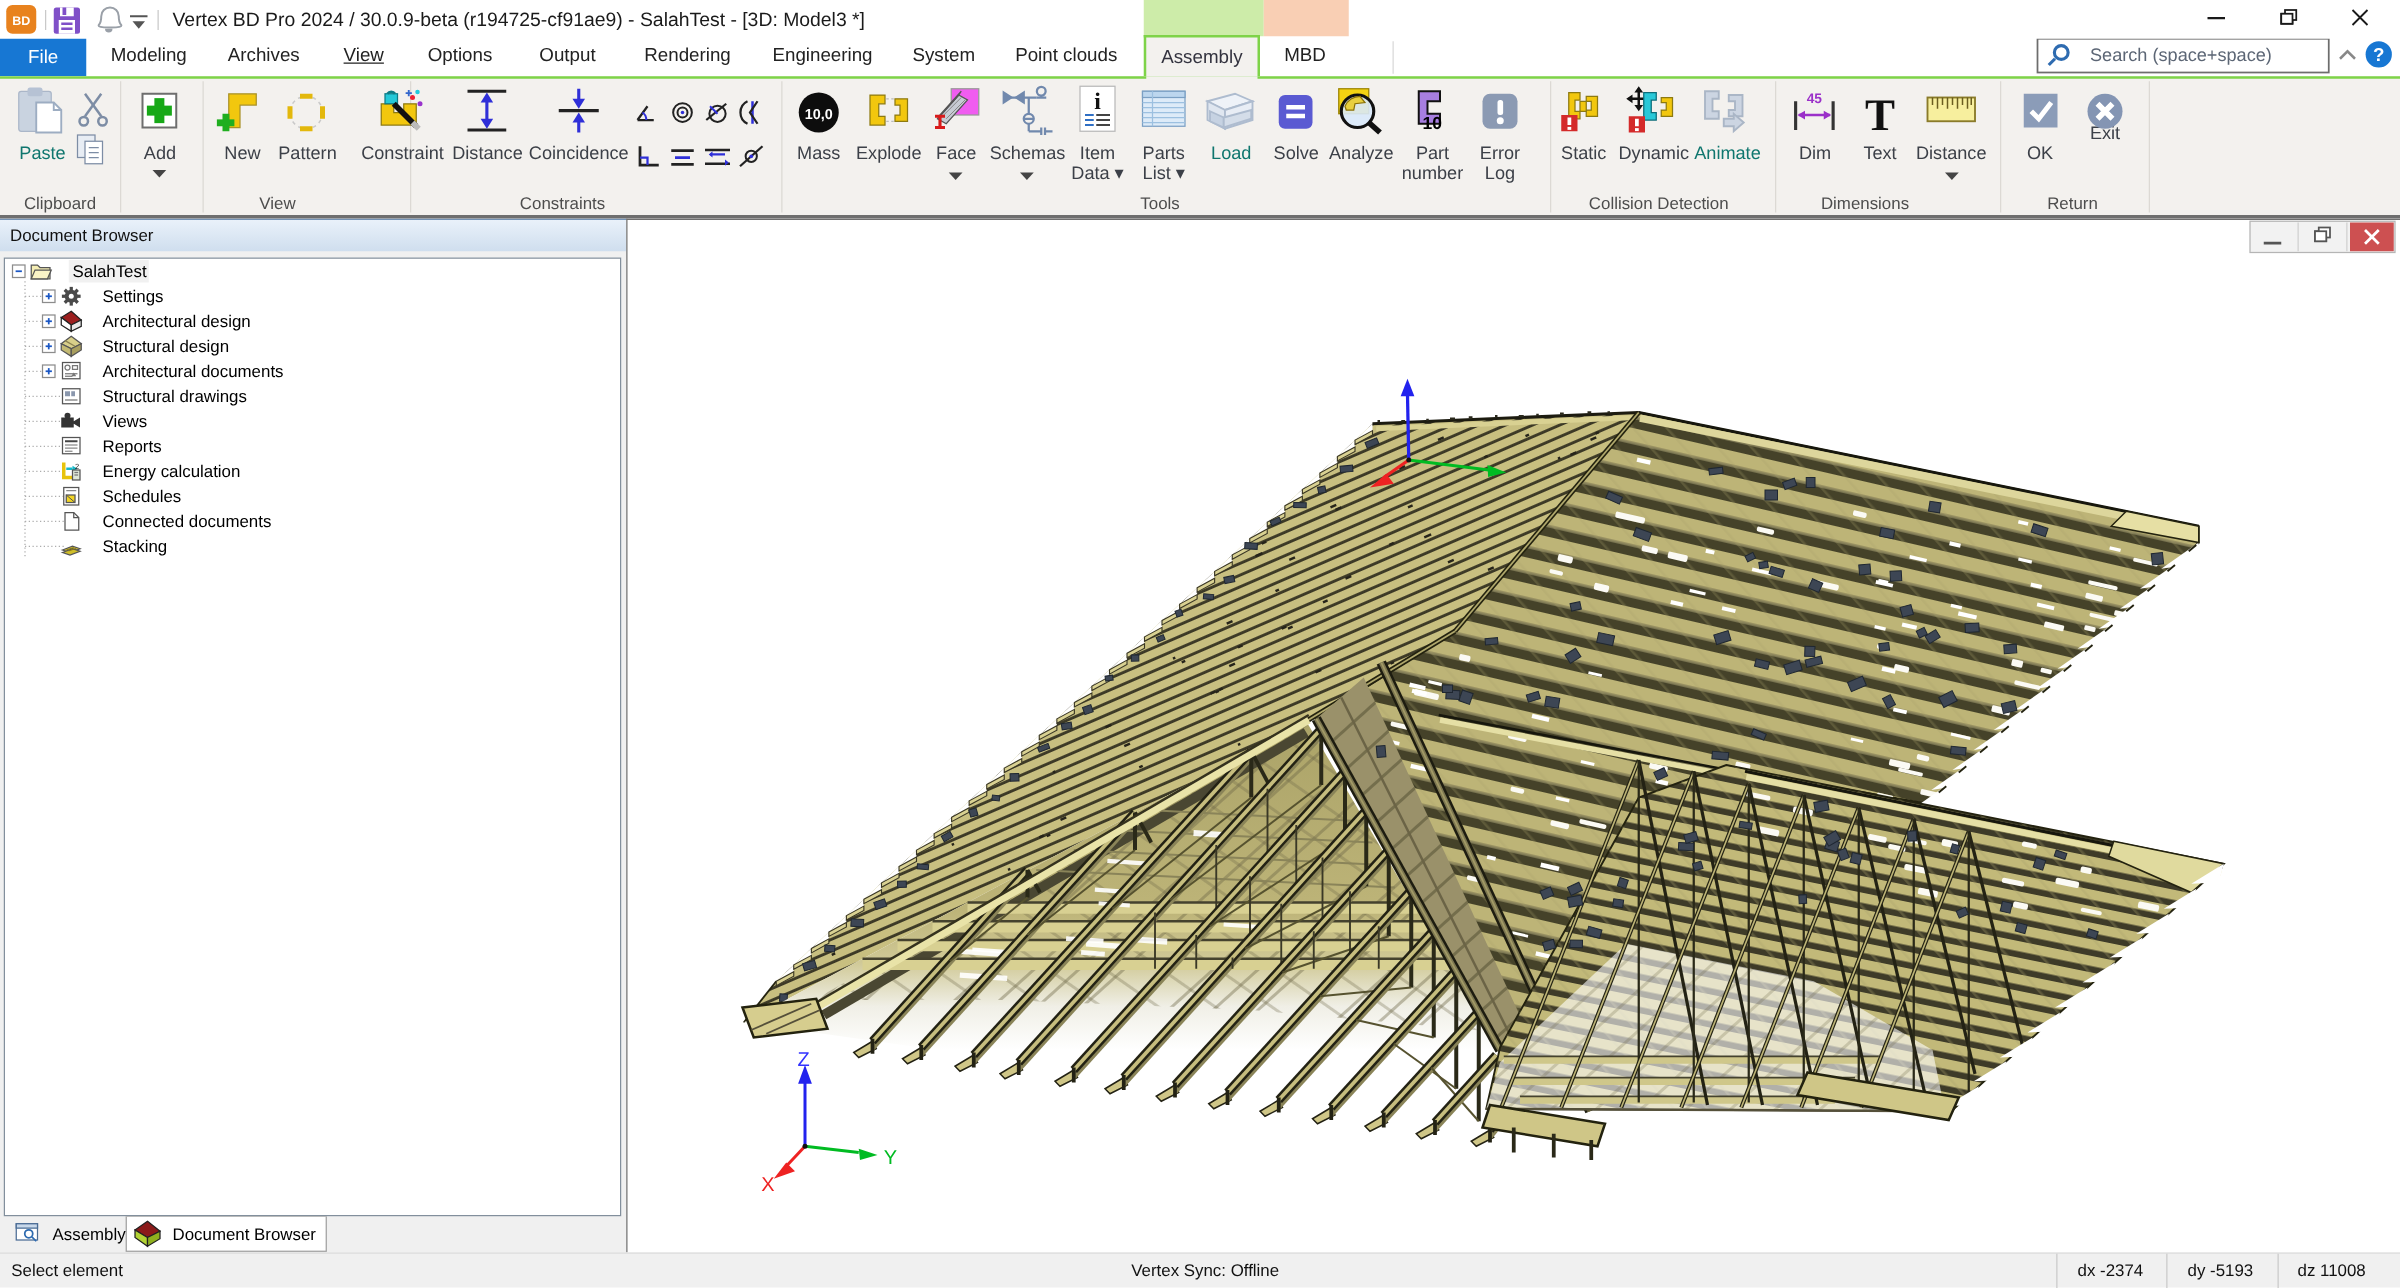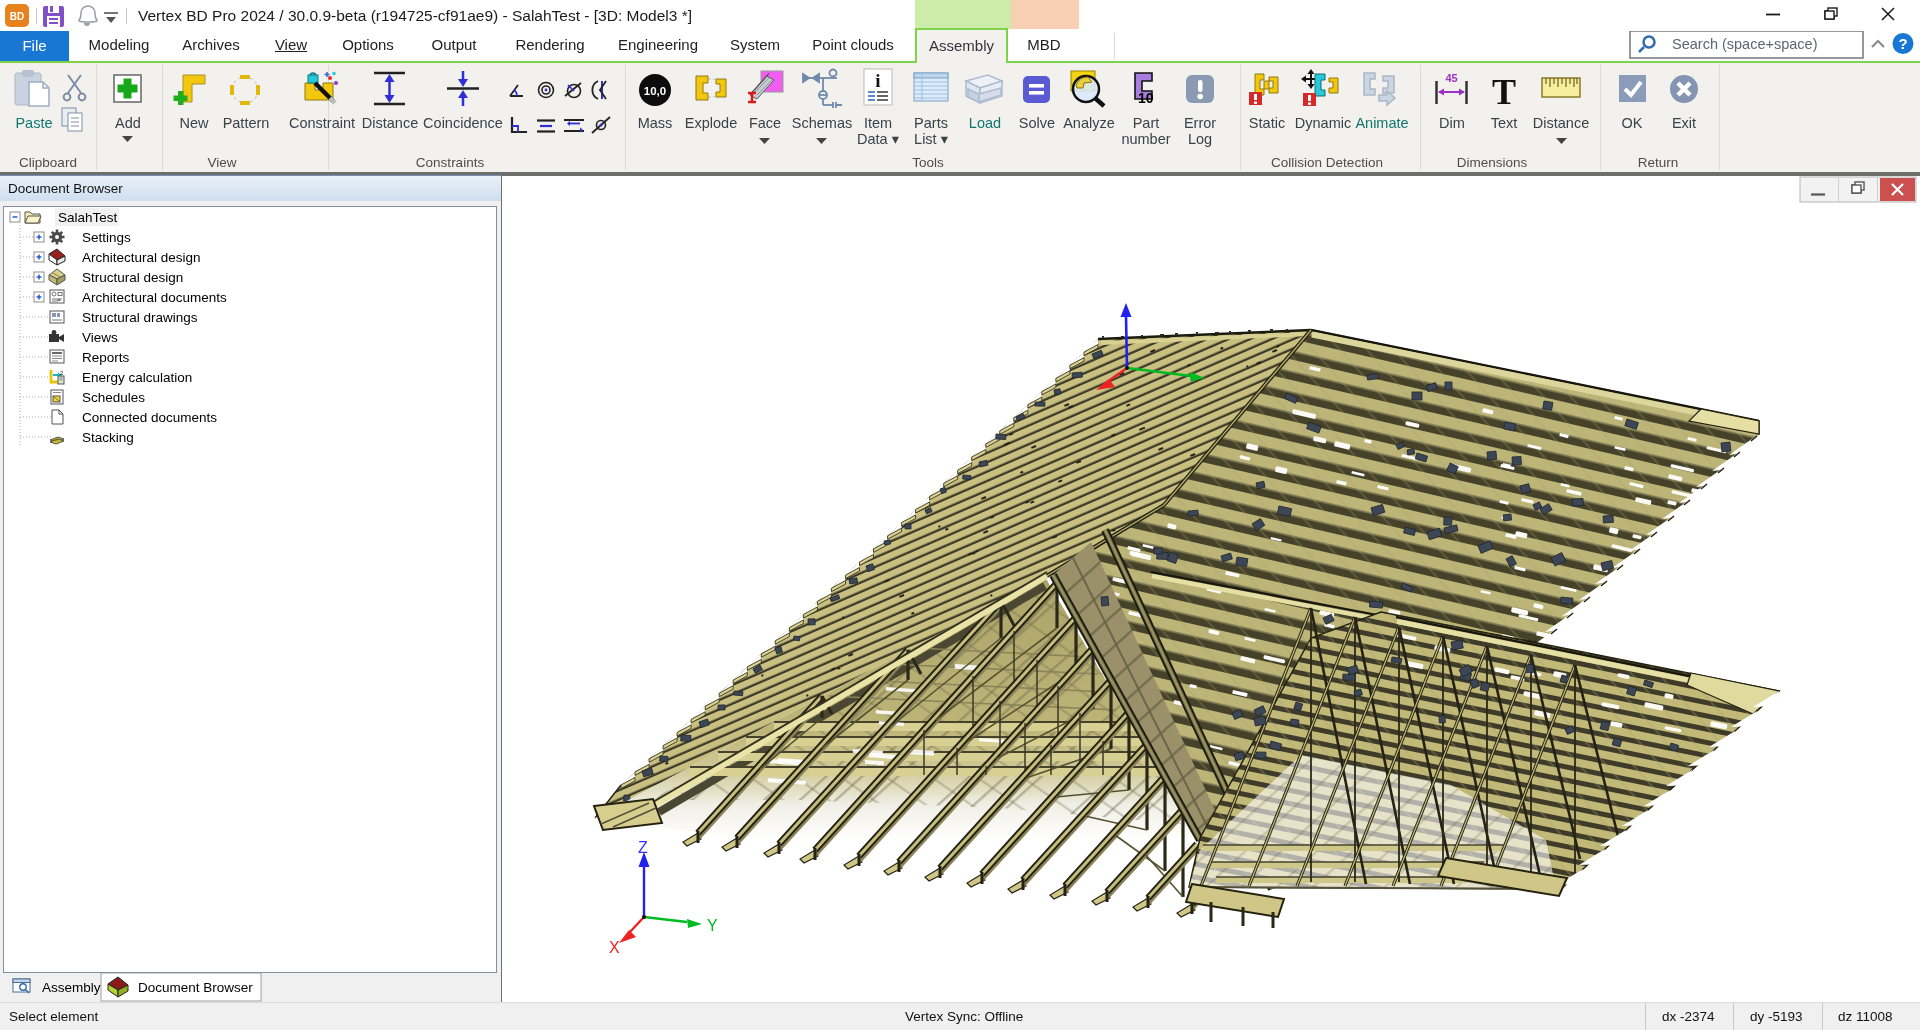--- a/index.html
+++ b/index.html
@@ -116,21 +116,21 @@
 <div class="blab" style="left:1146px;top:68px;">number</div>
 <div class="blab" style="left:1200px;top:52px;">Error</div>
 <div class="blab" style="left:1200px;top:68px;">Log</div>
 <div class="blab" style="left:1267px;top:52px;text-align:center;">Static</div>
 <div class="blab" style="left:1323px;top:52px;">Dynamic</div>
 <div class="blab gray" style="left:1382px;top:52px;">Animate</div>
 <div class="blab" style="left:1452px;top:52px;">Dim</div>
 <div class="blab" style="left:1504px;top:52px;">Text</div>
 <div class="blab" style="left:1561px;top:52px;">Distance</div>
 <div class="blab" style="left:1632px;top:52px;">OK</div>
-<div class="blab" style="left:1684px;top:52px;">Exit</div>
+<div class="blab" style="left:1684px;top:36px;">Exit</div>
 <svg width="1920" height="111" style="position:absolute;left:0;top:0">
       <g transform="translate(15,7)">
  <rect x="0" y="3" width="26" height="32" rx="2" fill="#c9d3e0" stroke="#aab6c8"></rect>
  <rect x="7" y="0" width="12" height="7" rx="2" fill="#b6c2d4"></rect>
  <path d="M14,12 h14 l6,6 v18 h-20 z" fill="#fff" stroke="#9dadc2" stroke-width="1.5"></path>
  <path d="M28,12 l0,6 6,0" fill="none" stroke="#9dadc2" stroke-width="1.5"></path>
       </g>
       <g stroke="#7d8da5" stroke-width="2" fill="none">
  <line x1="68" y1="12" x2="81" y2="30"></line>
         <line x1="81" y1="12" x2="68" y2="30"></line>

